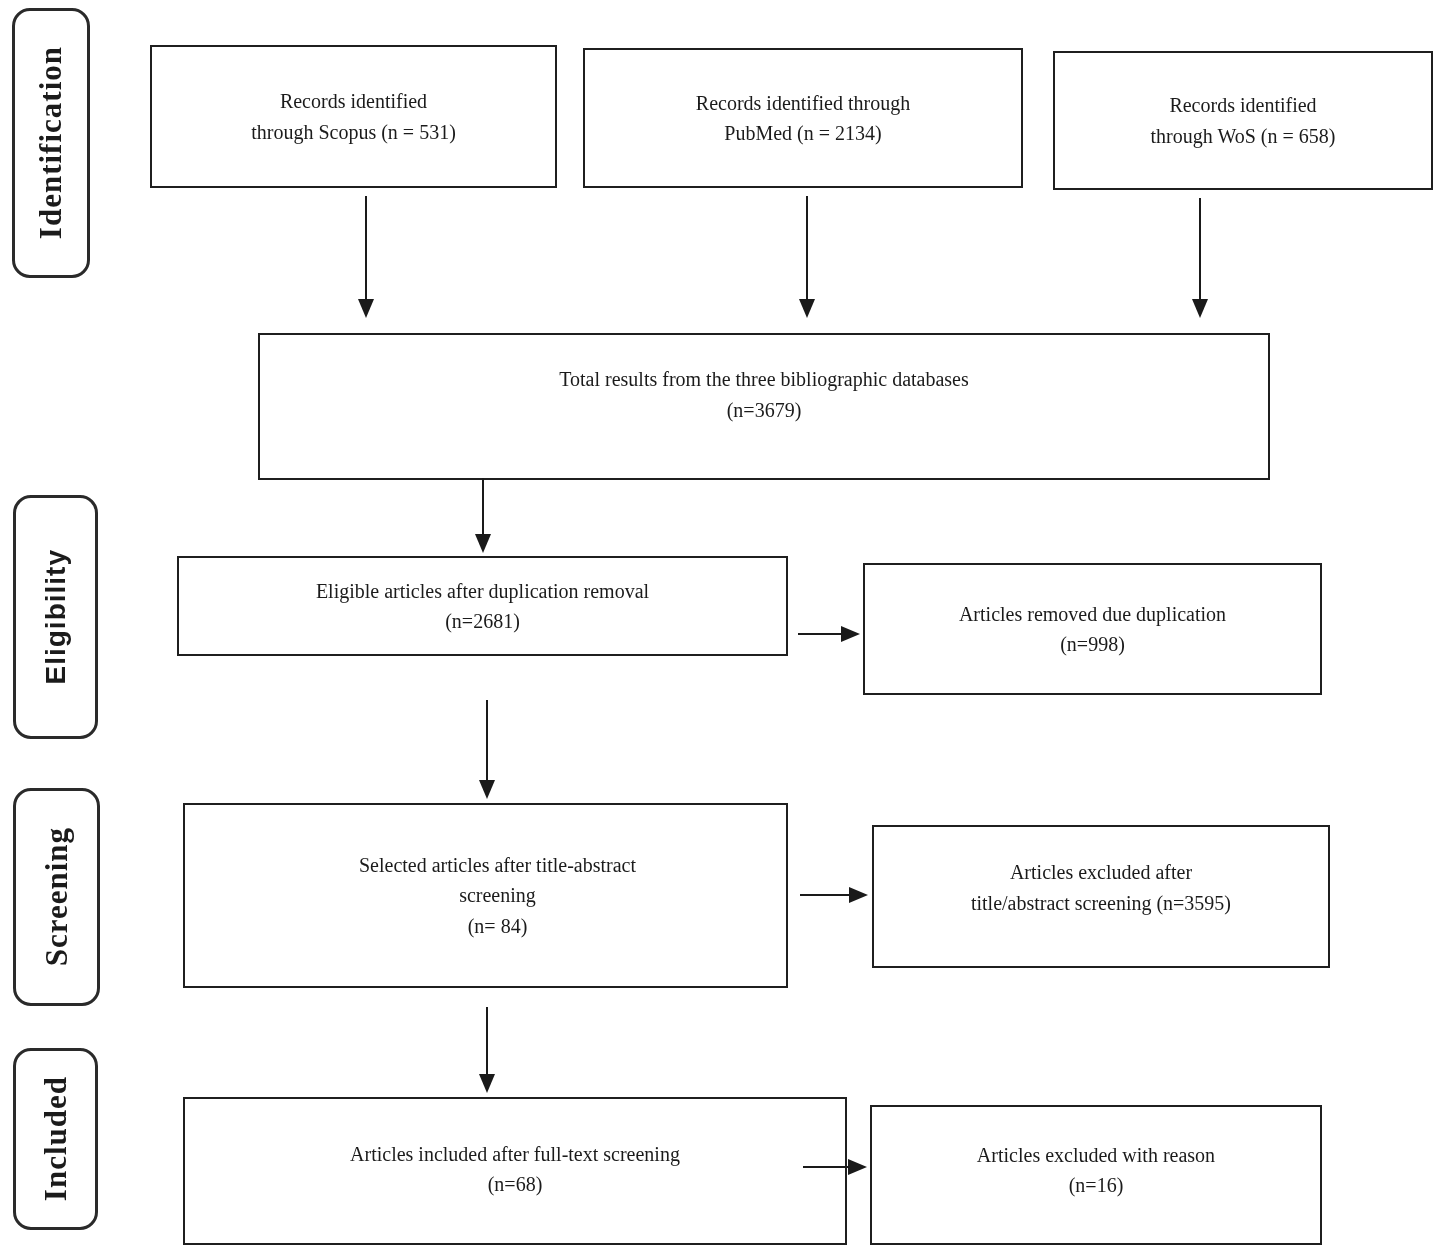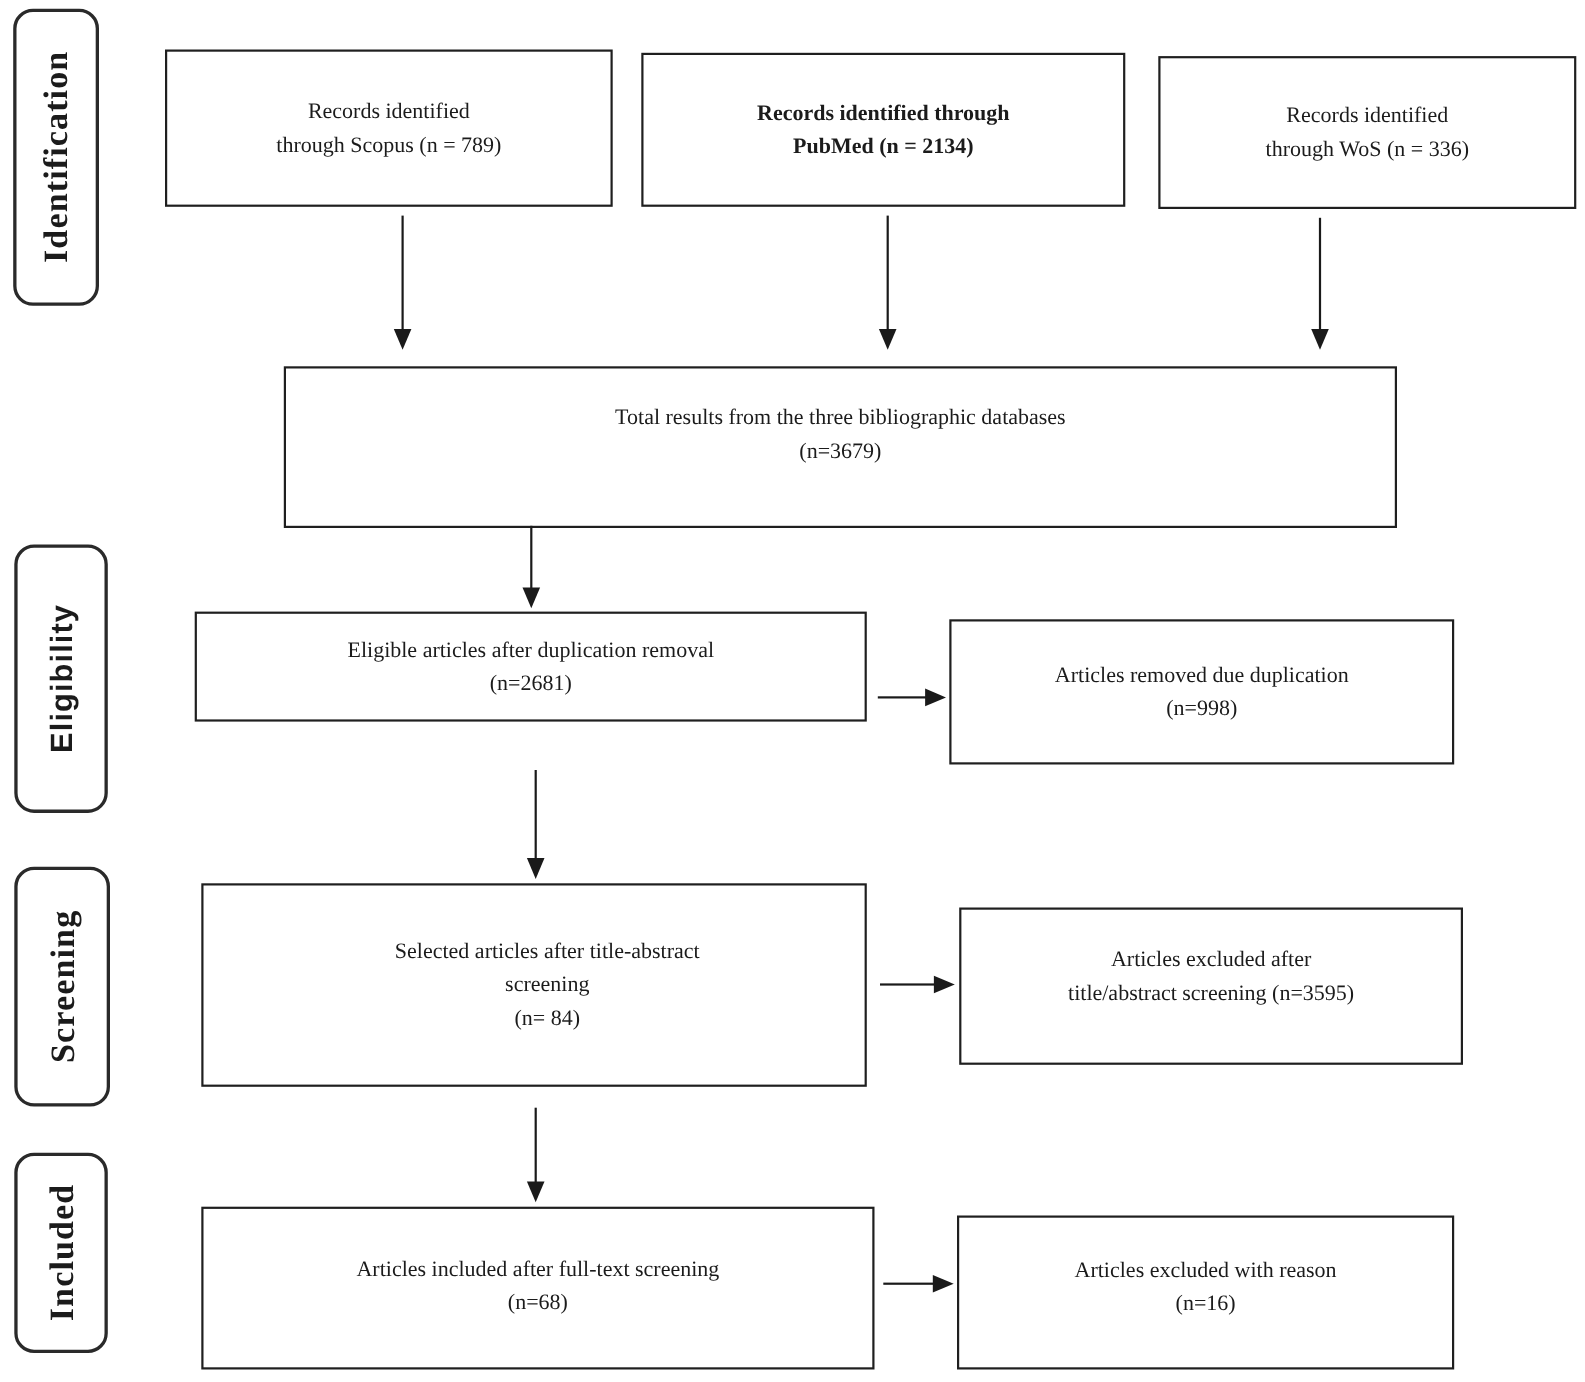--- a/index.html
+++ b/index.html
@@ -113,31 +113,31 @@
   <div class="stage" style="left:13px; top:788px; width:87px; height:218px;">
     <span class="stage-text">Screening</span>
   </div>
 
   <div class="stage" style="left:13px; top:1048px; width:85px; height:182px;">
     <span class="stage-text">Included</span>
   </div>
 
   <div class="box" style="left:150px; top:45px; width:407px; height:143px;">
     <div class="line">Records identified</div>
-    <div class="line">through Scopus (n = 789)</div>
-  </div>
-
-  <div class="box" style="left:583px; top:48px; width:440px; height:140px;font-weight:bold;">
+    <div class="line">through Scopus (n = 531)</div>
+  </div>
+
+  <div class="box" style="left:583px; top:48px; width:440px; height:140px;">
     <div class="line">Records identified through</div>
     <div class="line">PubMed (n = 2134)</div>
   </div>
 
   <div class="box" style="left:1053px; top:51px; width:380px; height:139px;">
     <div class="line">Records identified</div>
-    <div class="line">through WoS (n = 336)</div>
+    <div class="line">through WoS (n = 658)</div>
   </div>
 
   <div class="arrow-v" style="left:358px; top:196px; height:122px;">
       <div class="shaft"></div>
       <div class="head"></div>
     </div>
   <div class="arrow-v" style="left:799px; top:196px; height:122px;">
       <div class="shaft"></div>
       <div class="head"></div>
     </div>
@@ -190,21 +190,21 @@
   <div class="box" style="left:872px; top:825px; width:458px; height:143px; padding-bottom:18px;">
     <div class="line">Articles excluded after</div>
     <div class="line">title/abstract screening (n=3595)</div>
   </div>
 
   <div class="arrow-v" style="left:479px; top:1007px; height:86px;">
       <div class="shaft"></div>
       <div class="head"></div>
     </div>
 
-  <div class="box" style="left:183px; top:1097px; width:612px; height:148px; padding-bottom:4px;">
+  <div class="box" style="left:183px; top:1097px; width:664px; height:148px; padding-bottom:4px;">
     <div class="line">Articles included after full-text screening</div>
     <div class="line">(n=68)</div>
   </div>
 
   <div class="arrow-h" style="left:803px; top:1159px; width:64px;">
       <div class="shaft"></div>
       <div class="head"></div>
     </div>
 
   <div class="box" style="left:870px; top:1105px; width:452px; height:140px; padding-bottom:10px;">

